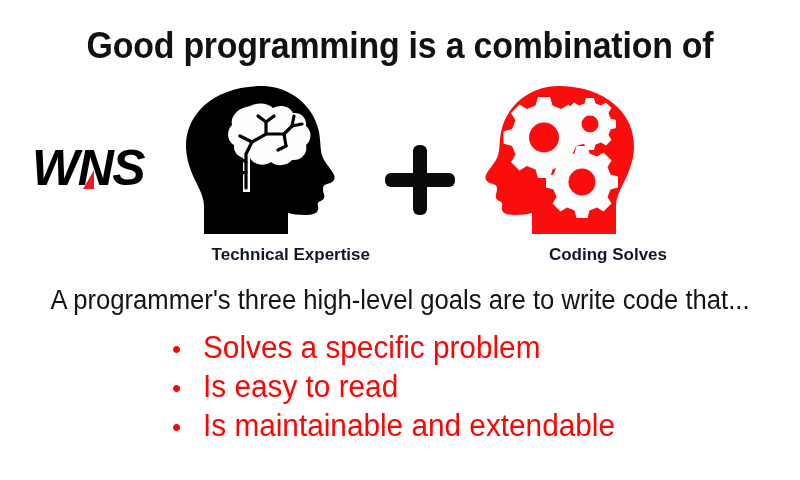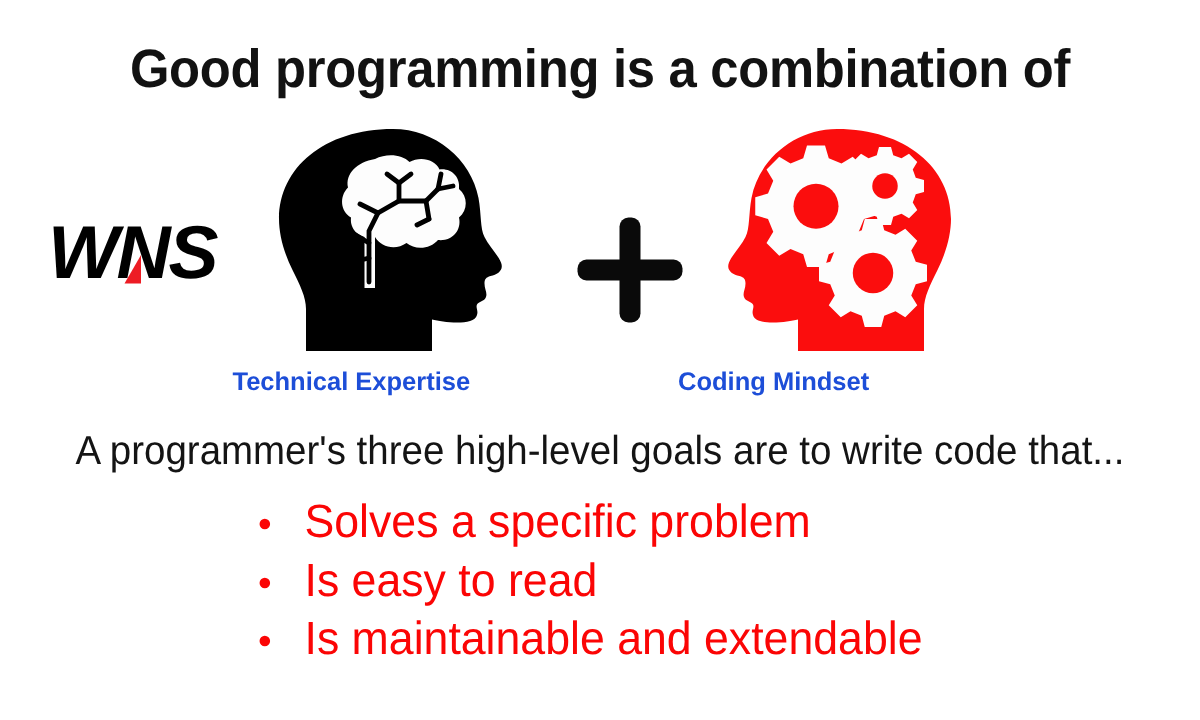--- a/index.html
+++ b/index.html
@@ -61,26 +61,26 @@
 
   .icon-art {
     width: 100%;
     height: 160px;
     display: block;
   }
 
   .icon-caption {
     position: absolute;
     top: 244px;
-    text-align: left;
+    text-align: right;
     font-family: "Liberation Sans", sans-serif;
     font-weight: bold;
     font-size: 17px;
     line-height: 22px;
-    color: #1d4ed8;
+    color: #0f172a;
     white-space: nowrap;
   }
   .icon-caption.left  { left: 155px; width: 215px; }
   .icon-caption.right { left: 452px; width: 215px; }
 
   
   .plus-sign {
     position: absolute;
     left: 382px;
     top: 142px;
@@ -266,21 +266,21 @@
           L25.5,-9 L28.5,-1.5 L36,0.5 L36,11.5 L28.5,13.5 L25.5,21
           L29.5,27.5 L21.5,35.5 L15,31.5 L7.5,34.5 L5.5,42 L-5.5,42
           L-7.5,34.5 L-15,31.5 L-21.5,35.5 L-29.5,27.5 L-25.5,21
           L-28.5,13.5 L-36,11.5 L-36,0.5 L-28.5,-1.5 L-25.5,-9
           L-21.5,-23.5 L-15,-19.5 L-7.5,-22.5 Z"></path>
         <circle cx="0" cy="6" r="13.5" fill="#fb0d0d"></circle>
       </g>
     </svg>
   </div>
 
-  <div class="icon-caption right">Coding Mindset</div>
+  <div class="icon-caption right">Coding Solves</div>
 
   <div class="subtitle">A programmer's three high-level goals are to write code that...</div>
 
   <ul class="bullet-list">
     <li class="bullet-item">
       <span class="bullet-marker">•</span>
       <span class="bullet-text">Solves a specific problem</span>
     </li>
     <li class="bullet-item">
       <span class="bullet-marker">•</span>

